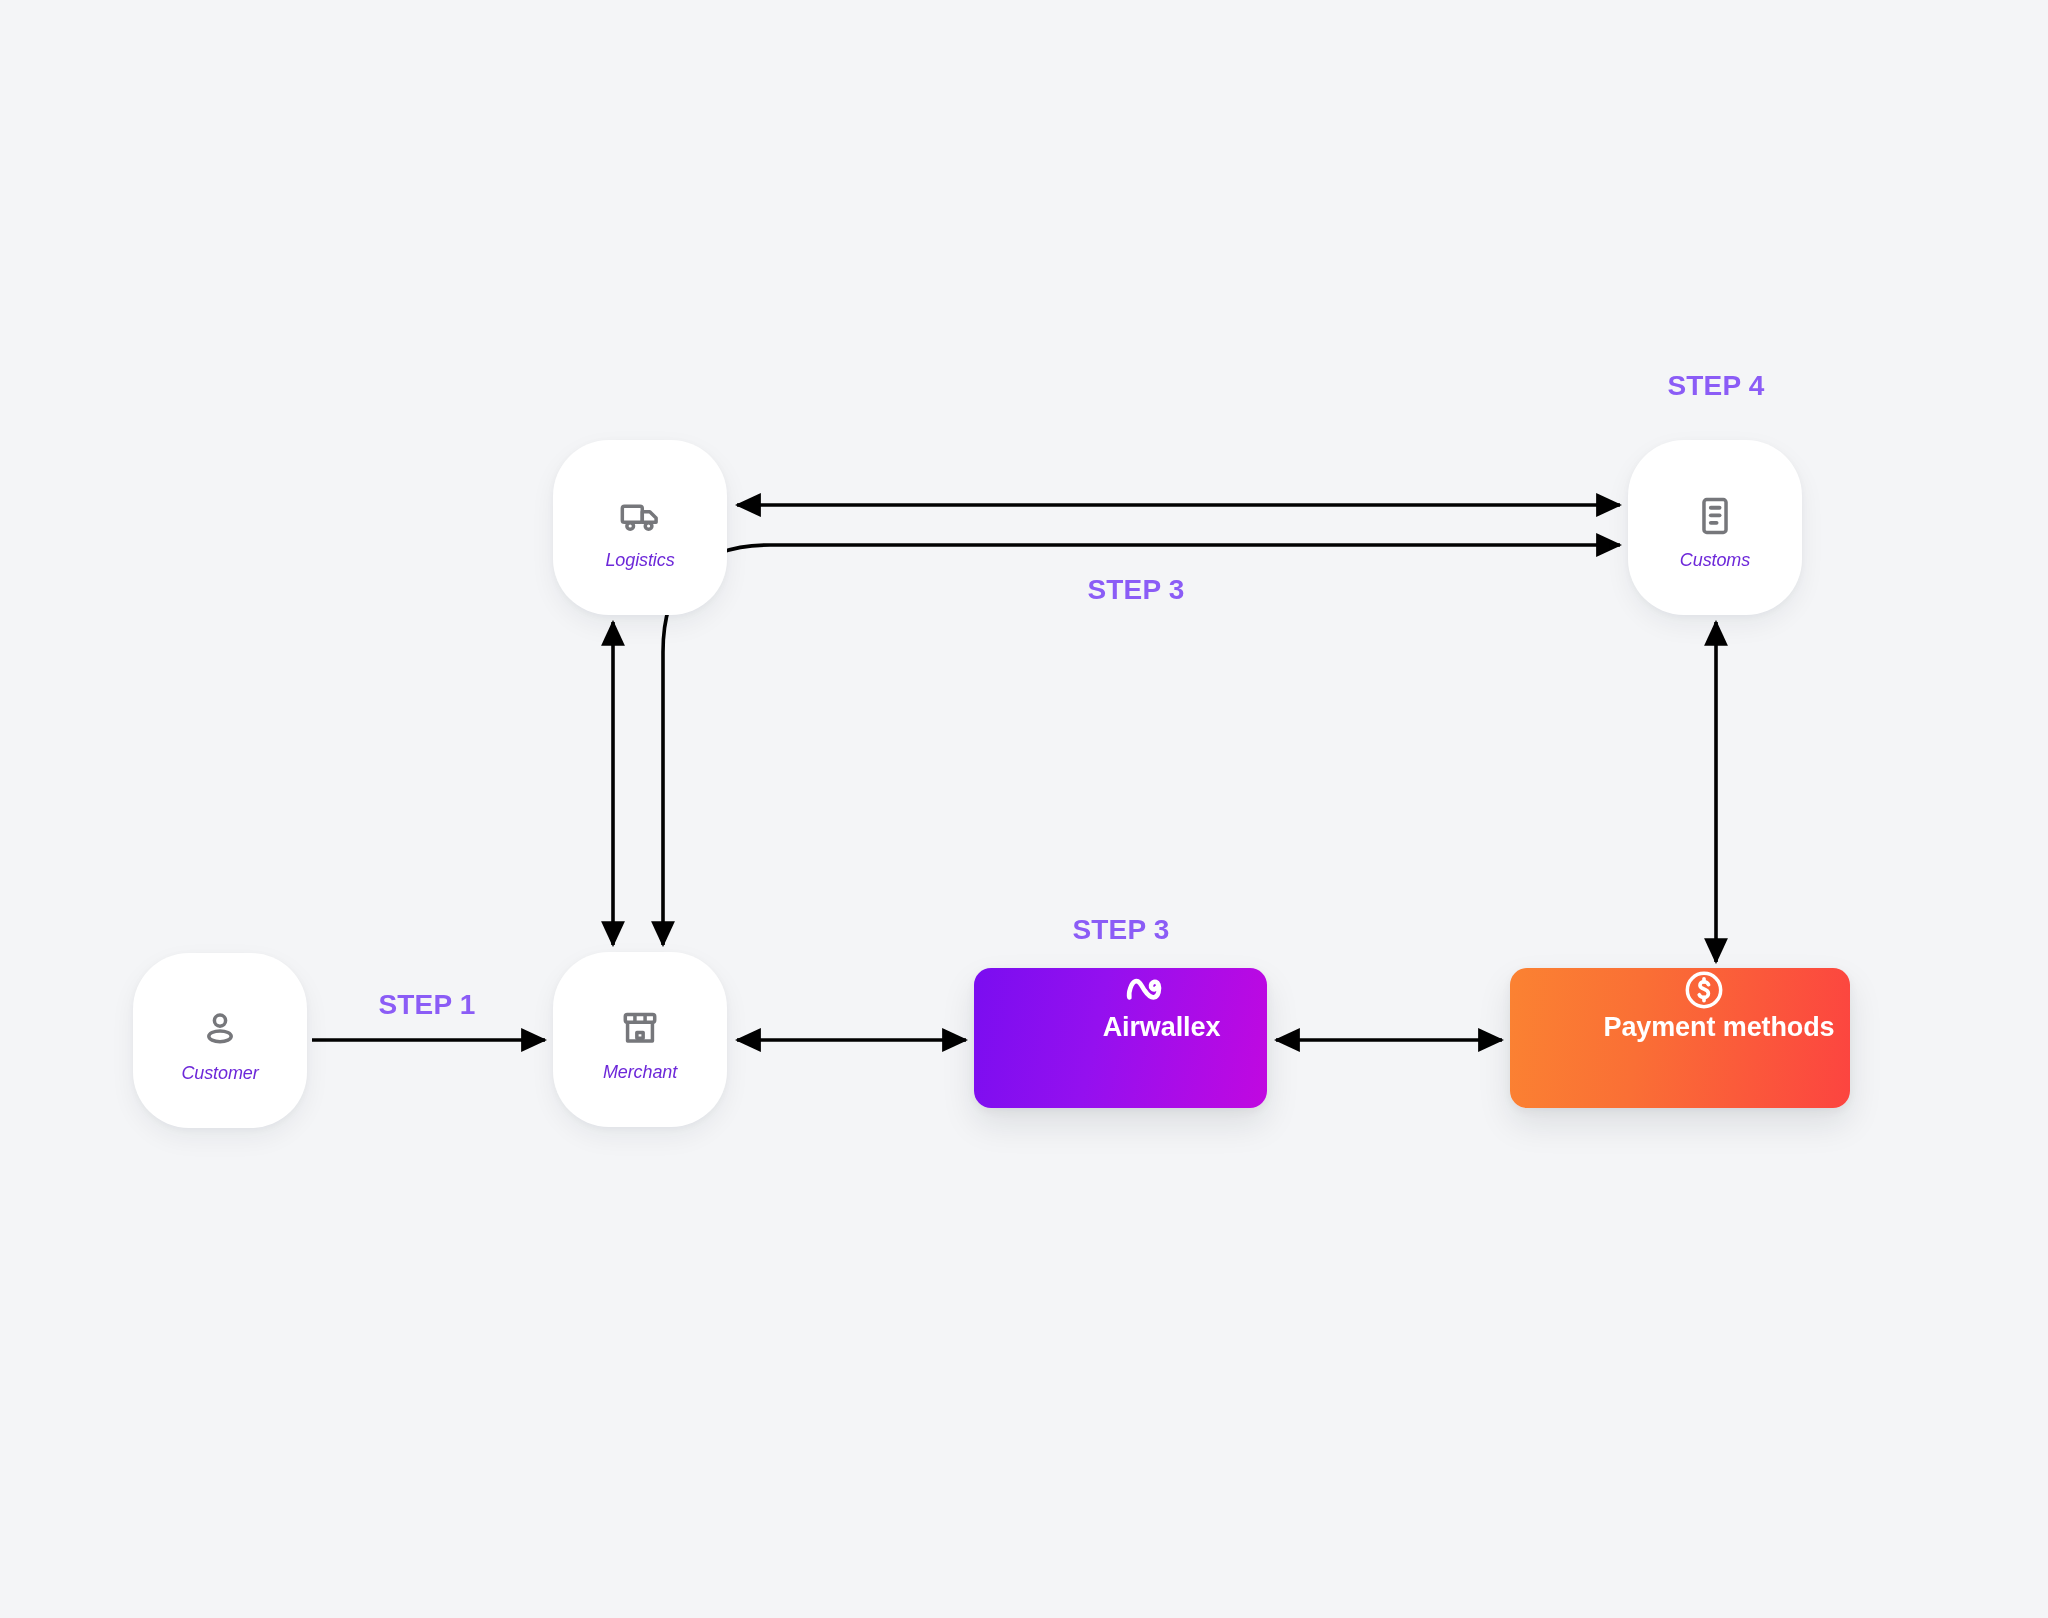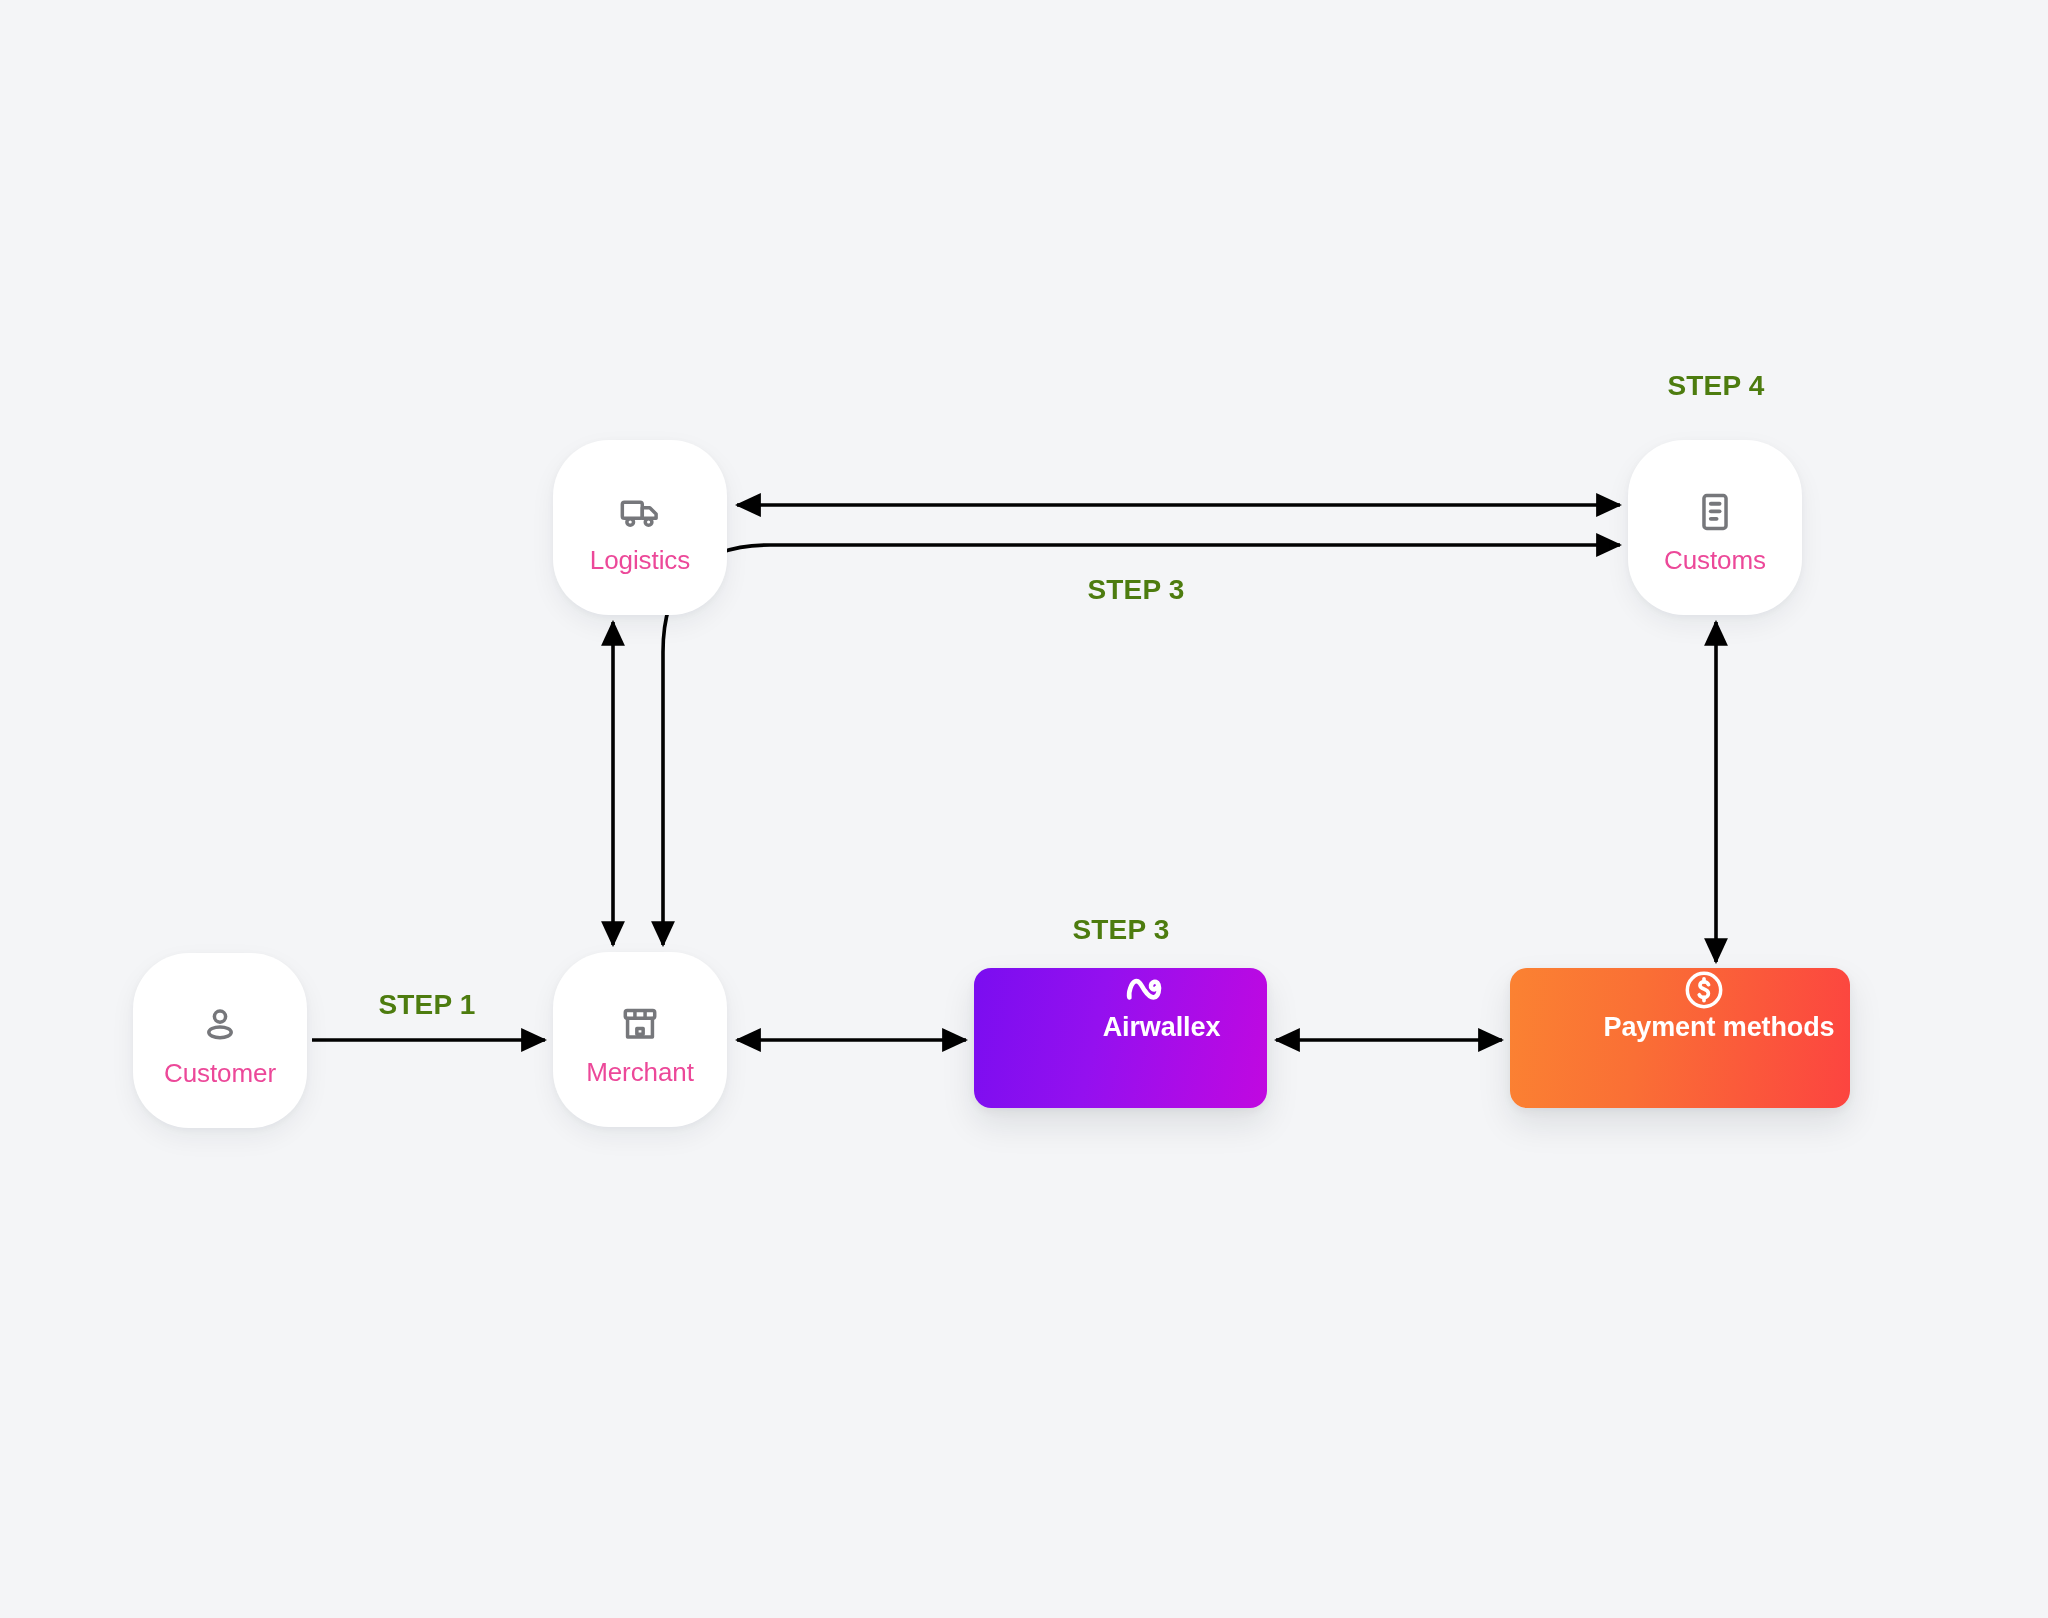--- a/index.html
+++ b/index.html
@@ -49,26 +49,27 @@
   }
   .node .node-icon {
     width: 42px;
     height: 42px;
     display: block;
     color: #76777b;
     margin-bottom: 14px;
   }
   .node .node-icon svg { display: block; width: 42px; height: 42px; }
   .node .node-label {
-    font-size: 26px;
+    font-size: 18px;
     line-height: 1;
     font-weight: 400;
-    color: #ec4899;
+    color: #6d28d9;
     letter-spacing: -0.1px;
     white-space: nowrap;
+    font-style: italic;
   }
 
   #node-customer  { left: 133px; top: 953px; }
   #node-merchant  { left: 553px; top: 952px; }
   #node-logistics { left: 553px; top: 440px; }
   #node-customs   { left: 1628px; top: 440px; }
 
   
   .card {
     position: absolute;
@@ -112,21 +113,21 @@
     background: linear-gradient(97deg, #fb8232 0%, #fa6f35 38%, #fc4440 100%);
     padding-left: 48px;
   }
   #card-payment .card-label { margin-left: 30px; }
 
   
   .step-label {
     position: absolute;
     font-size: 28px;
     font-weight: 700;
-    color: #4d7c0f;
+    color: #8b5cf6;
     letter-spacing: 0.2px;
     white-space: nowrap;
     transform: translate(-50%, -50%);
   }
   #step-1 { left: 427px;  top: 1005px; }
   #step-2 { left: 1121px; top: 930px; }
   #step-3 { left: 1136px; top: 590px; }
   #step-4 { left: 1716px; top: 386px; }
 </style>
 </head>

